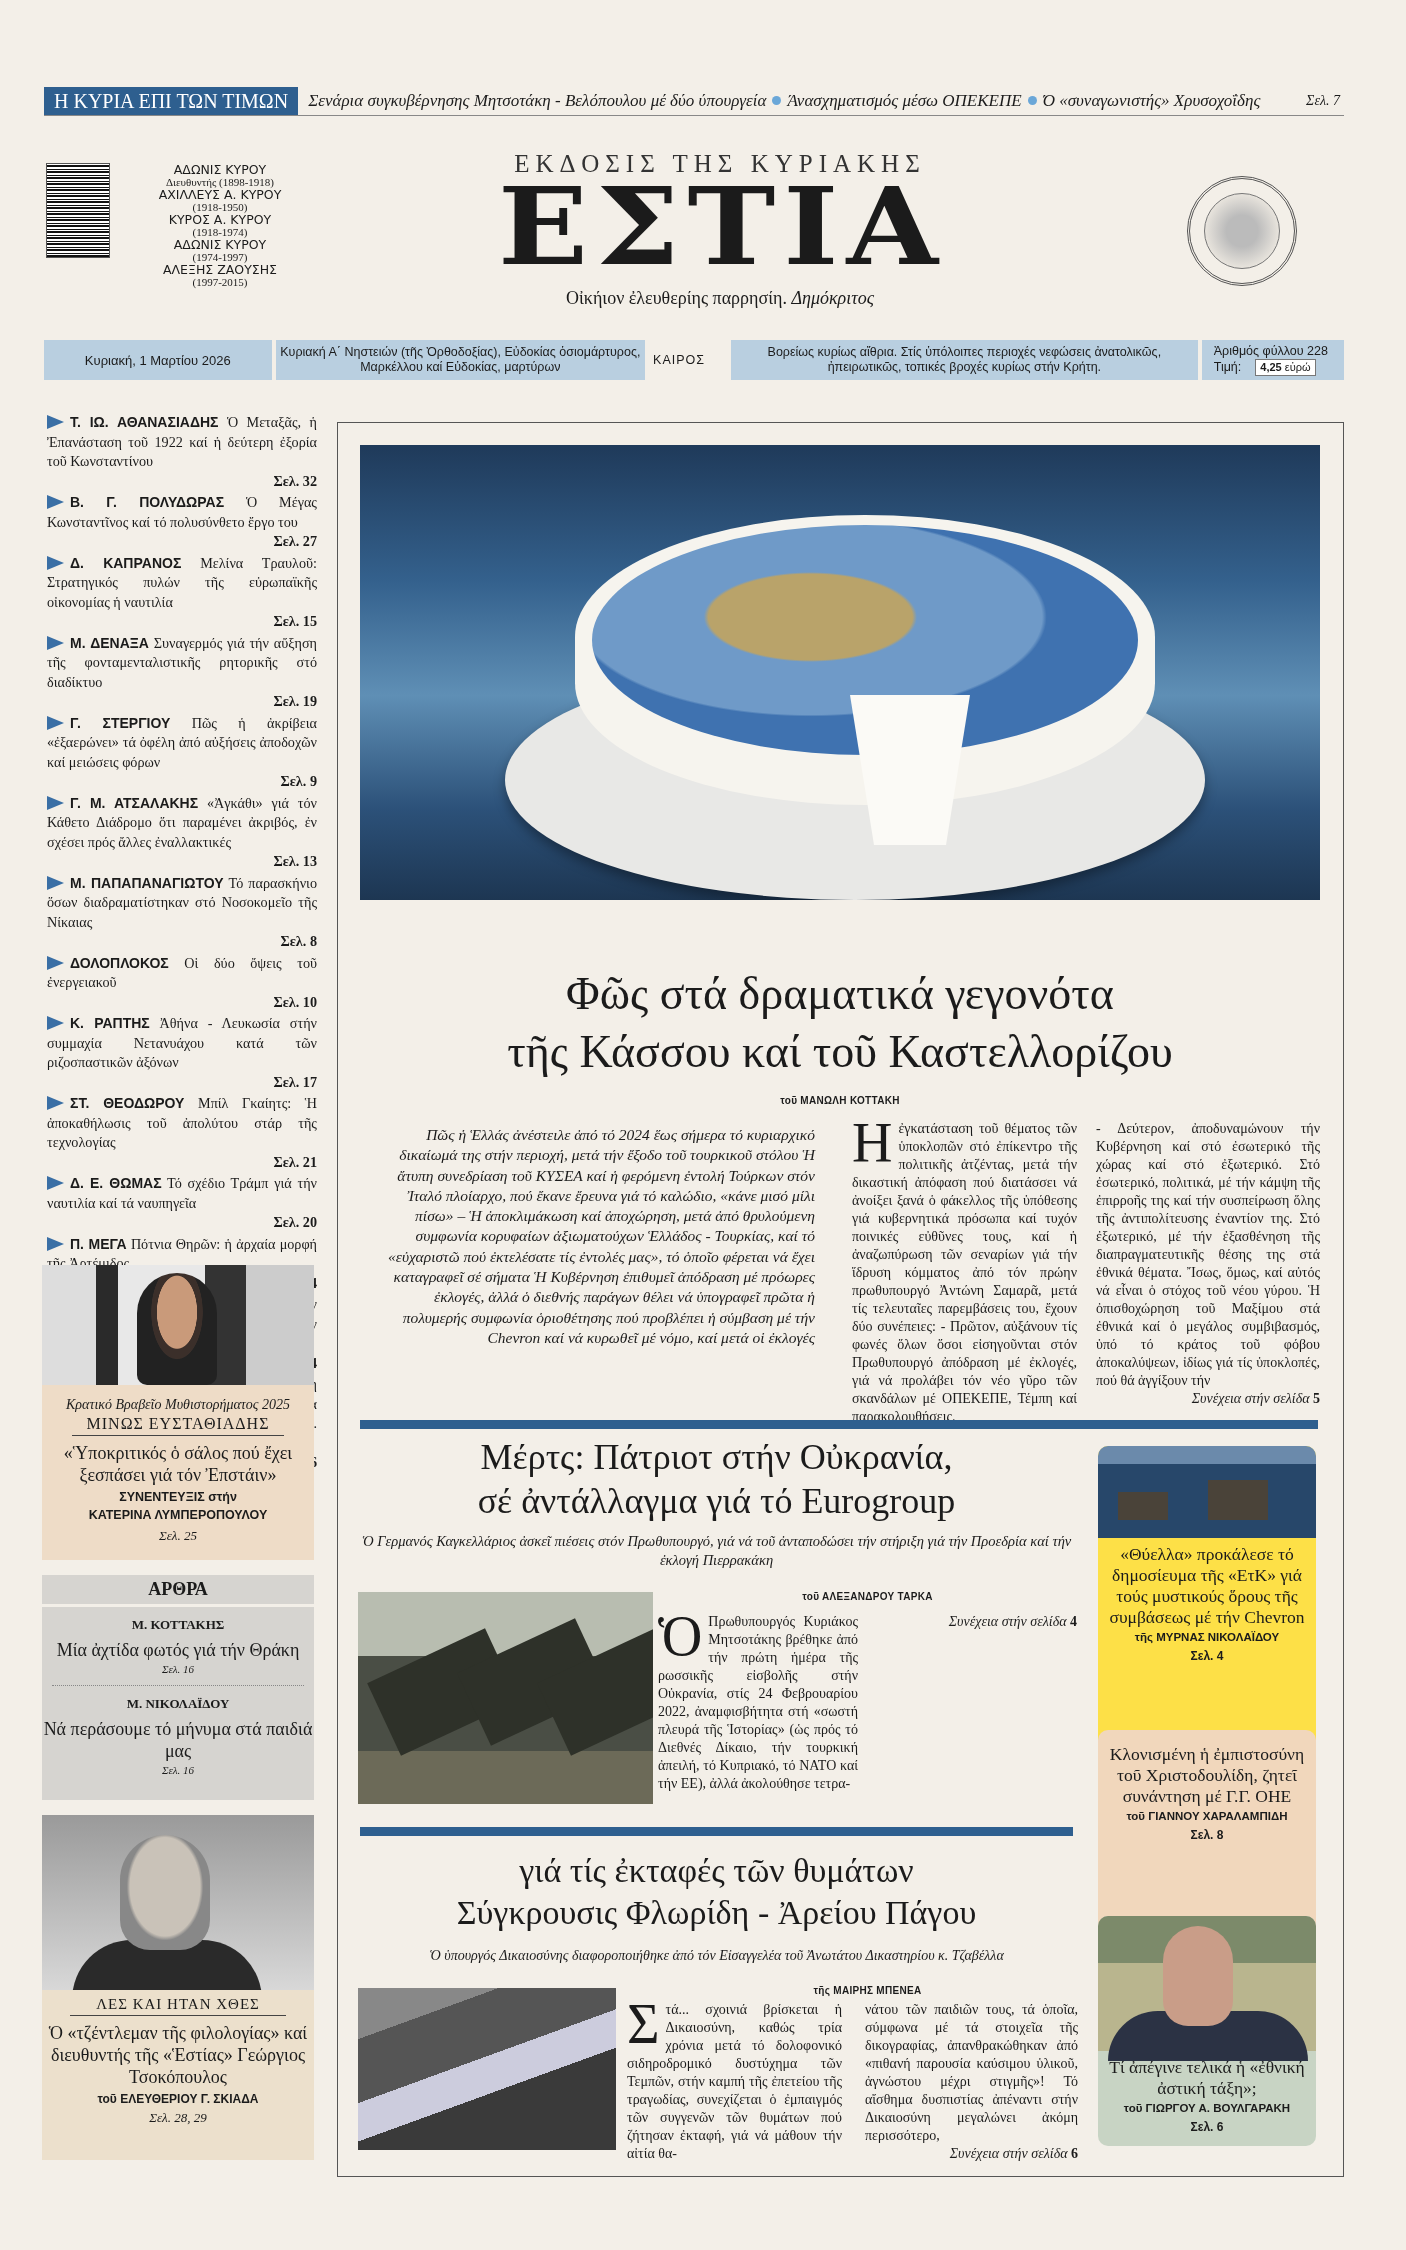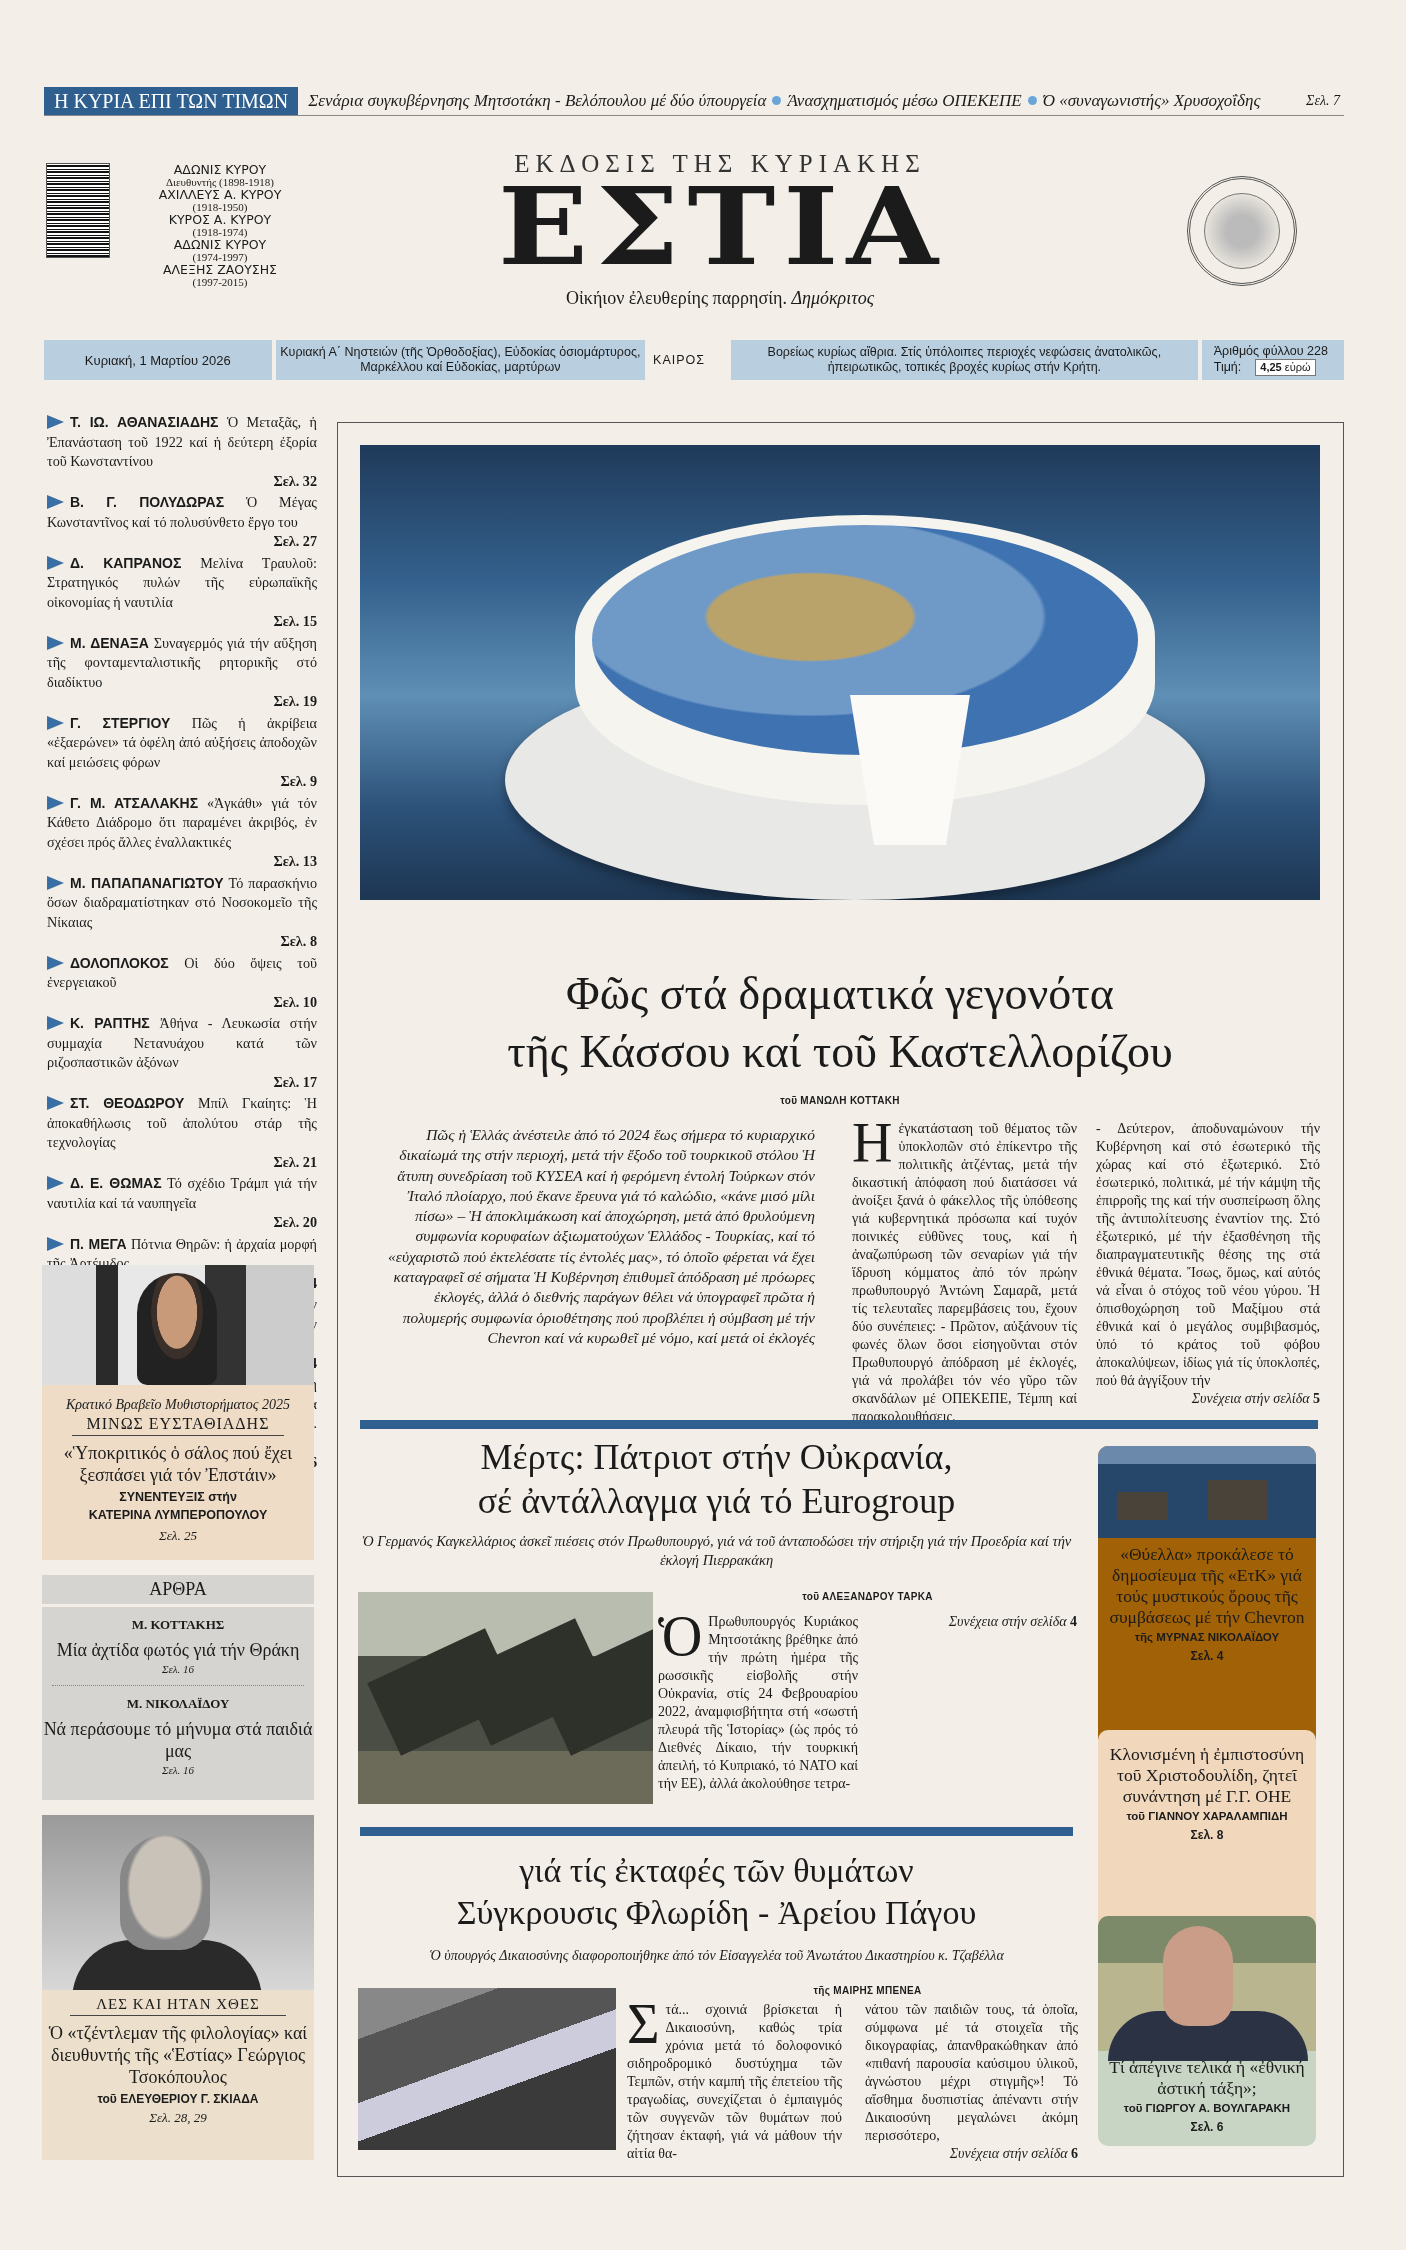--- a/index.html
+++ b/index.html
@@ -48,21 +48,21 @@
   .photo1 { left: 42px; top: 1265px; width: 272px; height: 120px; background: linear-gradient(90deg, #ddd 0 20%, #2a2a2a 20% 28%, #e8e8e8 28% 60%, #333 60% 75%, #ccc 75%); overflow: hidden; }
   .photo1 .face { position: absolute; left: 95px; top: 8px; width: 80px; height: 112px; border-radius: 40px 40px 10px 10px; background: radial-gradient(ellipse at 50% 35%, #c99a7a 0 35%, #3b2f2a 36% 45%, #222 46%); }
   .box-interview { left: 42px; top: 1385px; width: 272px; height: 175px; background: #eedcc7; text-align: center; padding-top: 12px; }
   .box-interview .award { font-style: italic; font-size: 14px; }
   .box-interview .name { font-size: 16px; letter-spacing: 1px; border-bottom: 1px solid #444; margin: 2px 30px 6px; padding-bottom: 2px; }
   .box-interview .quote { font-size: 18px; line-height: 22px; }
   .box-interview .by { font-family: "Liberation Sans", sans-serif; font-weight: bold; font-size: 12.5px; line-height: 14px; margin-top: 4px; }
   .box-interview .pg { font-style: italic; font-size: 13px; margin-top: 6px; }
 
   .box-arthra { left: 42px; top: 1575px; width: 272px; height: 225px; background: #d6d4d0; text-align: center; }
-  .box-arthra .hd { font-weight: normal; font-size: 18px; padding: 4px 12px; border-bottom: 3px solid #f3efe8; }
+  .box-arthra .hd { font-weight: bold; font-size: 18px; padding: 4px 12px; border-bottom: 3px solid #f3efe8; }
   .box-arthra .au { font-weight: bold; font-size: 13px; margin-top: 10px; }
   .box-arthra .tt { font-size: 18px; line-height: 22px; margin-top: 6px; }
   .box-arthra .pg { font-style: italic; font-size: 11px; margin-top: 2px; }
   .box-arthra .sep { border-top: 1px dotted #888; margin: 10px 10px 0; }
 
   .photo2 { left: 42px; top: 1815px; width: 272px; height: 175px; background: linear-gradient(180deg, #9a9a9a, #d8d8d8); overflow: hidden; }
   .photo2 .face { position: absolute; left: 78px; top: 20px; width: 90px; height: 115px; border-radius: 45px 45px 30px 30px; background: radial-gradient(ellipse at 50% 45%, #c9c2b8 0 55%, #888 60%); }
   .photo2 .suit { position: absolute; left: 30px; top: 125px; width: 190px; height: 60px; border-radius: 60px 60px 0 0; background: #2a2a2a; }
   .box-hist { left: 42px; top: 1990px; width: 272px; height: 170px; background: #ece0cc; text-align: center; padding-top: 6px; }
   .box-hist .hd { font-size: 15px; letter-spacing: 1px; border-bottom: 1px solid #444; margin: 0 28px 6px; padding-bottom: 2px; }
@@ -103,21 +103,21 @@
 
   .h3 { left: 360px; top: 1850px; width: 713px; text-align: center; font-size: 34px; line-height: 42px; }
   .sub3 { left: 360px; top: 1948px; width: 713px; text-align: center; font-style: italic; font-size: 14px; }
   .by3 { left: 655px; top: 1985px; width: 425px; }
   .photo-train { left: 358px; top: 1988px; width: 258px; height: 162px; background: linear-gradient(160deg, #888 0 20%, #555 20% 45%, #ccd 45% 60%, #3a3a3a 60%); }
   .col5 { left: 627px; top: 2001px; width: 215px; }
   .col6 { left: 865px; top: 2001px; width: 213px; }
 
   
   .rbox { border-radius: 10px; text-align: center; overflow: hidden; }
-  .rb1 { left: 1098px; top: 1446px; width: 218px; height: 328px; background: #a16207; }
+  .rb1 { left: 1098px; top: 1446px; width: 218px; height: 328px; background: #fde047; }
   .rb1 .img { height: 92px; background: linear-gradient(180deg, #6b8aab 0 20%, #27476a 20%); position: relative; }
   .rb1 .rig { position: absolute; bottom: 18px; width: 50px; height: 28px; background: #4a4339; }
   .rbox .tt { font-size: 17.5px; line-height: 21px; padding-top: 6px; }
   .rbox .by { font-family: "Liberation Sans", sans-serif; font-weight: bold; font-size: 11.5px; margin-top: 3px; }
   .rbox .pg { font-family: "Liberation Sans", sans-serif; font-size: 12px; margin-top: 6px; font-weight: bold; }
   .rb2 { left: 1098px; top: 1730px; width: 218px; height: 208px; background: #f1d7bc; padding-top: 8px; }
   .rb3 { left: 1098px; top: 1916px; width: 218px; height: 230px; background: #c8d4c4; }
   .rb3 .img { height: 135px; background: linear-gradient(180deg, #7c8a6a 0 35%, #b9b58e 35%); position: relative; }
   .rb3 .head { position: absolute; left: 65px; top: 10px; width: 70px; height: 100px; border-radius: 35px 35px 25px 25px; background: #c99d88; }
   .rb3 .jacket { position: absolute; left: 10px; top: 95px; width: 200px; height: 50px; border-radius: 50px 50px 0 0; background: #2b3244; }

